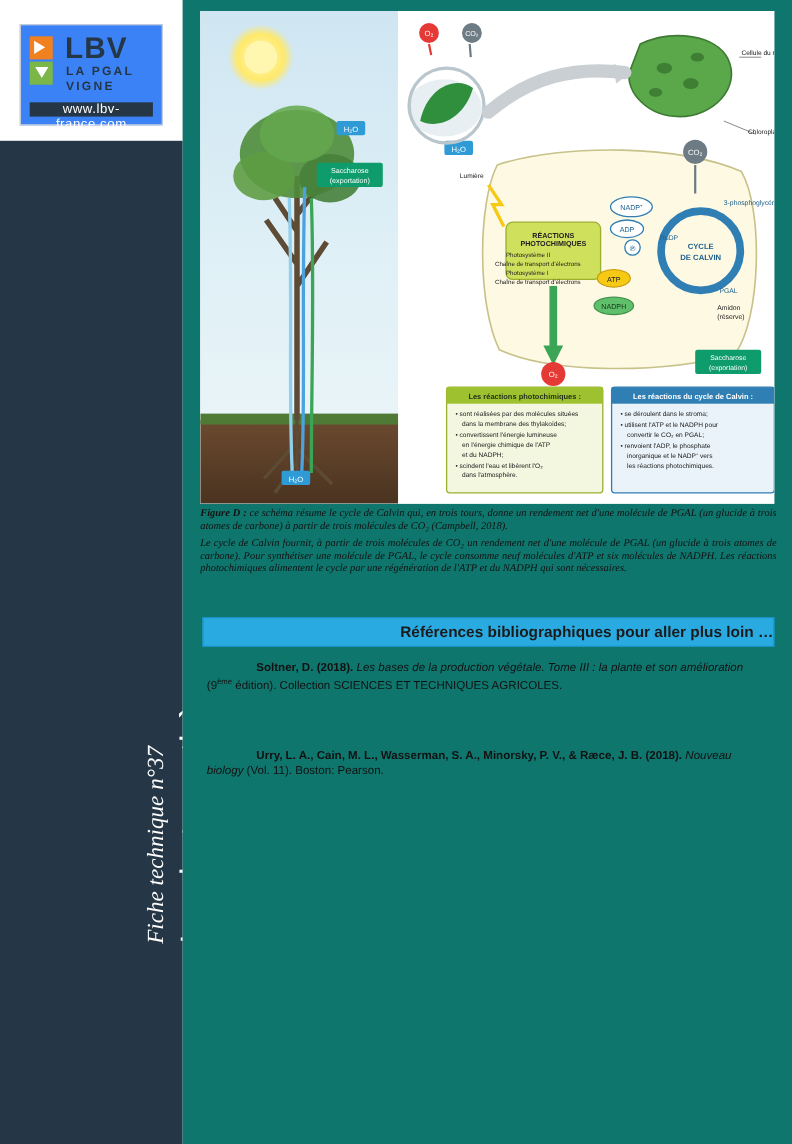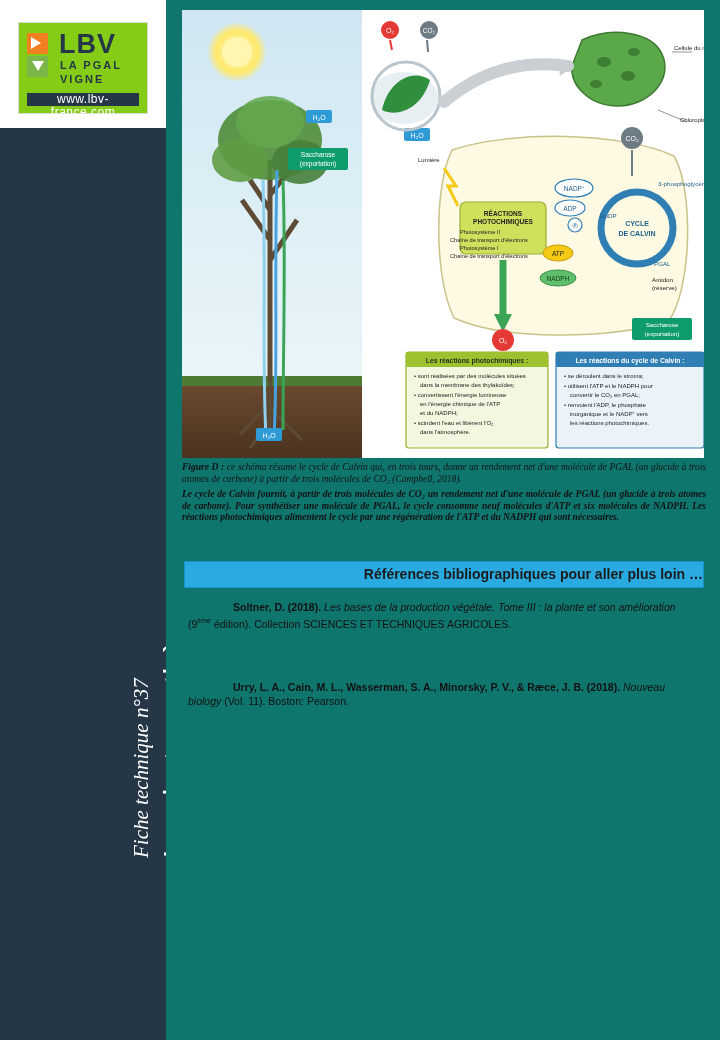--- a/index.html
+++ b/index.html
@@ -31,21 +31,21 @@
     height: 912px;
     background: #253746;
   }
   #logo-box {
     position: absolute;
     left: 18px;
     top: 22px;
     width: 130px;
     height: 92px;
     border: 1px solid #d8d8d8;
-    background: #84cc16;
+    background: #3b82f6;
     box-sizing: border-box;
   }
   .logo-squares {
     position: absolute;
     left: 8px;
     top: 10px;
     width: 26px;
     height: 44px;
   }
   .sq {
@@ -173,21 +173,21 @@
     width: 524px;
     font-family: "Liberation Serif", serif;
     font-size: 9.5px;
     line-height: 11.5px;
     color: #111111;
     text-align: justify;
   }
   .fig-caption b { font-weight: bold; }
   .fig-caption i { font-style: italic; }
   .cap-para { margin: 0 0 1px 0; }
-  .cap-para2 { margin: 4px 0 0 0; font-style: italic; font-weight: bold; }
+  .cap-para2 { margin: 4px 0 0 0; font-style: italic; }
 
   
   #ref-bar {
     position: absolute;
     left: 18px;
     top: 561px;
     width: 520px;
     height: 27px;
     background: #29ABE2;
     border: 1px solid #1a90c4;

